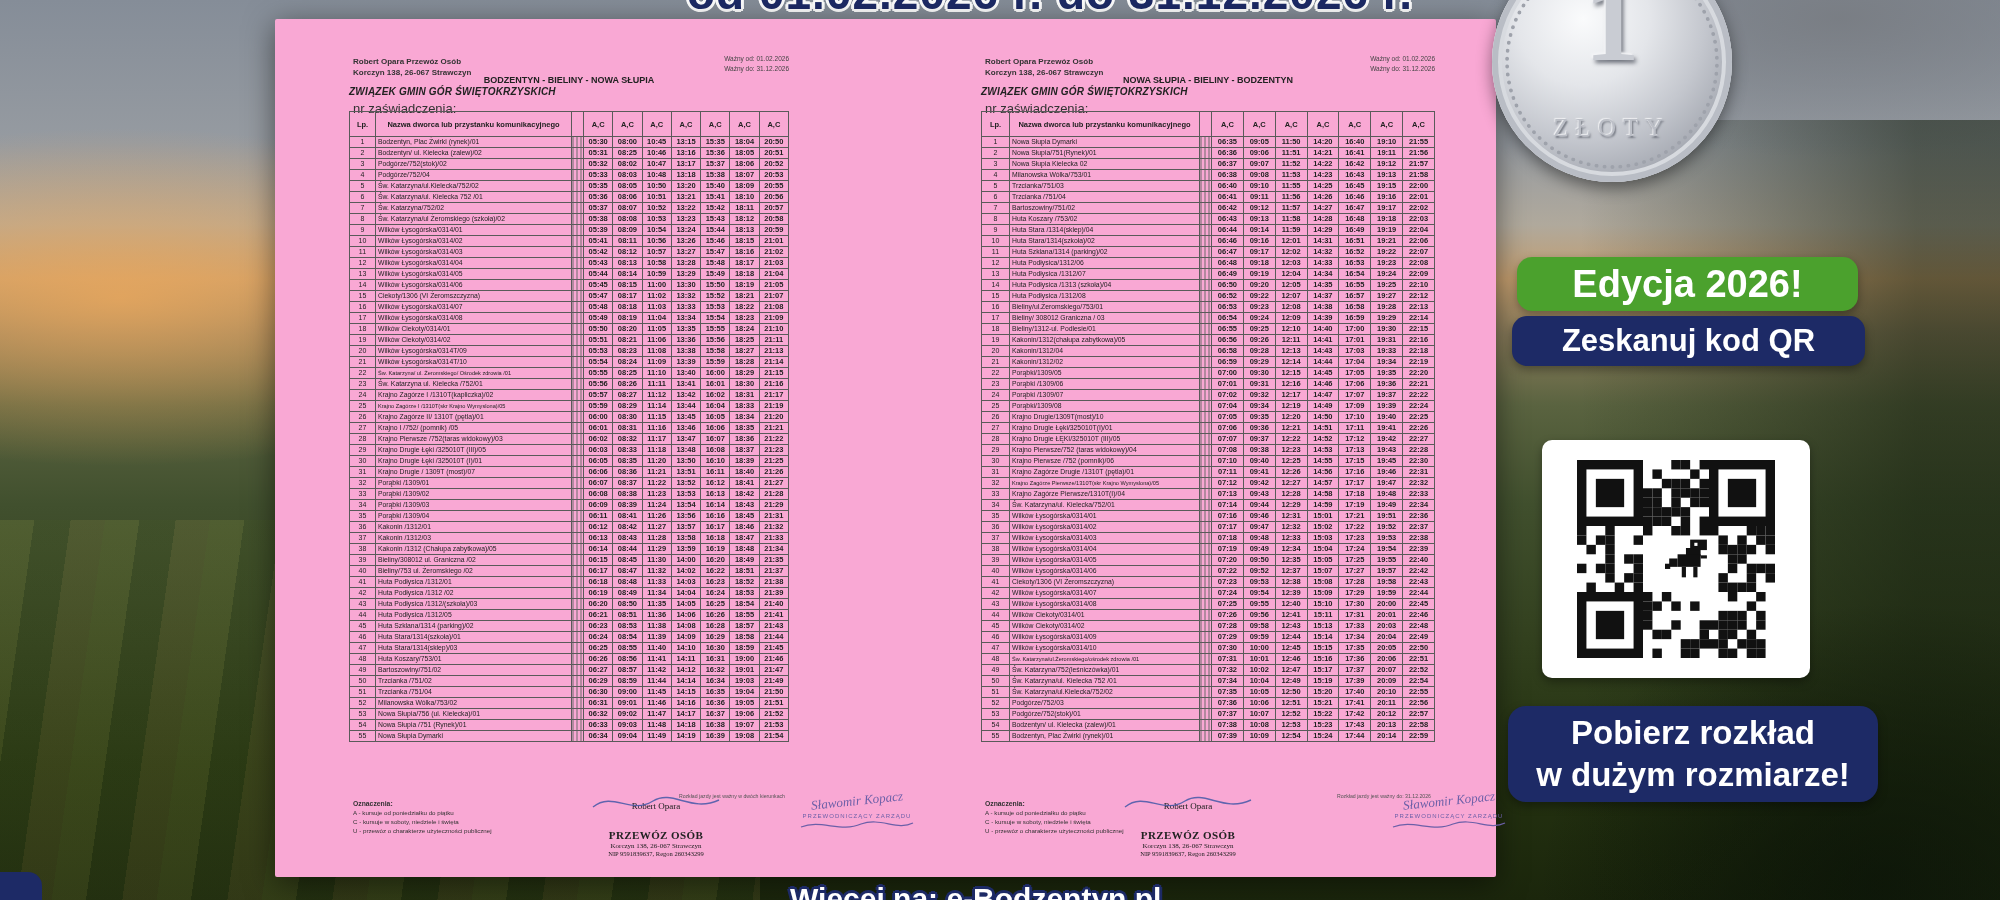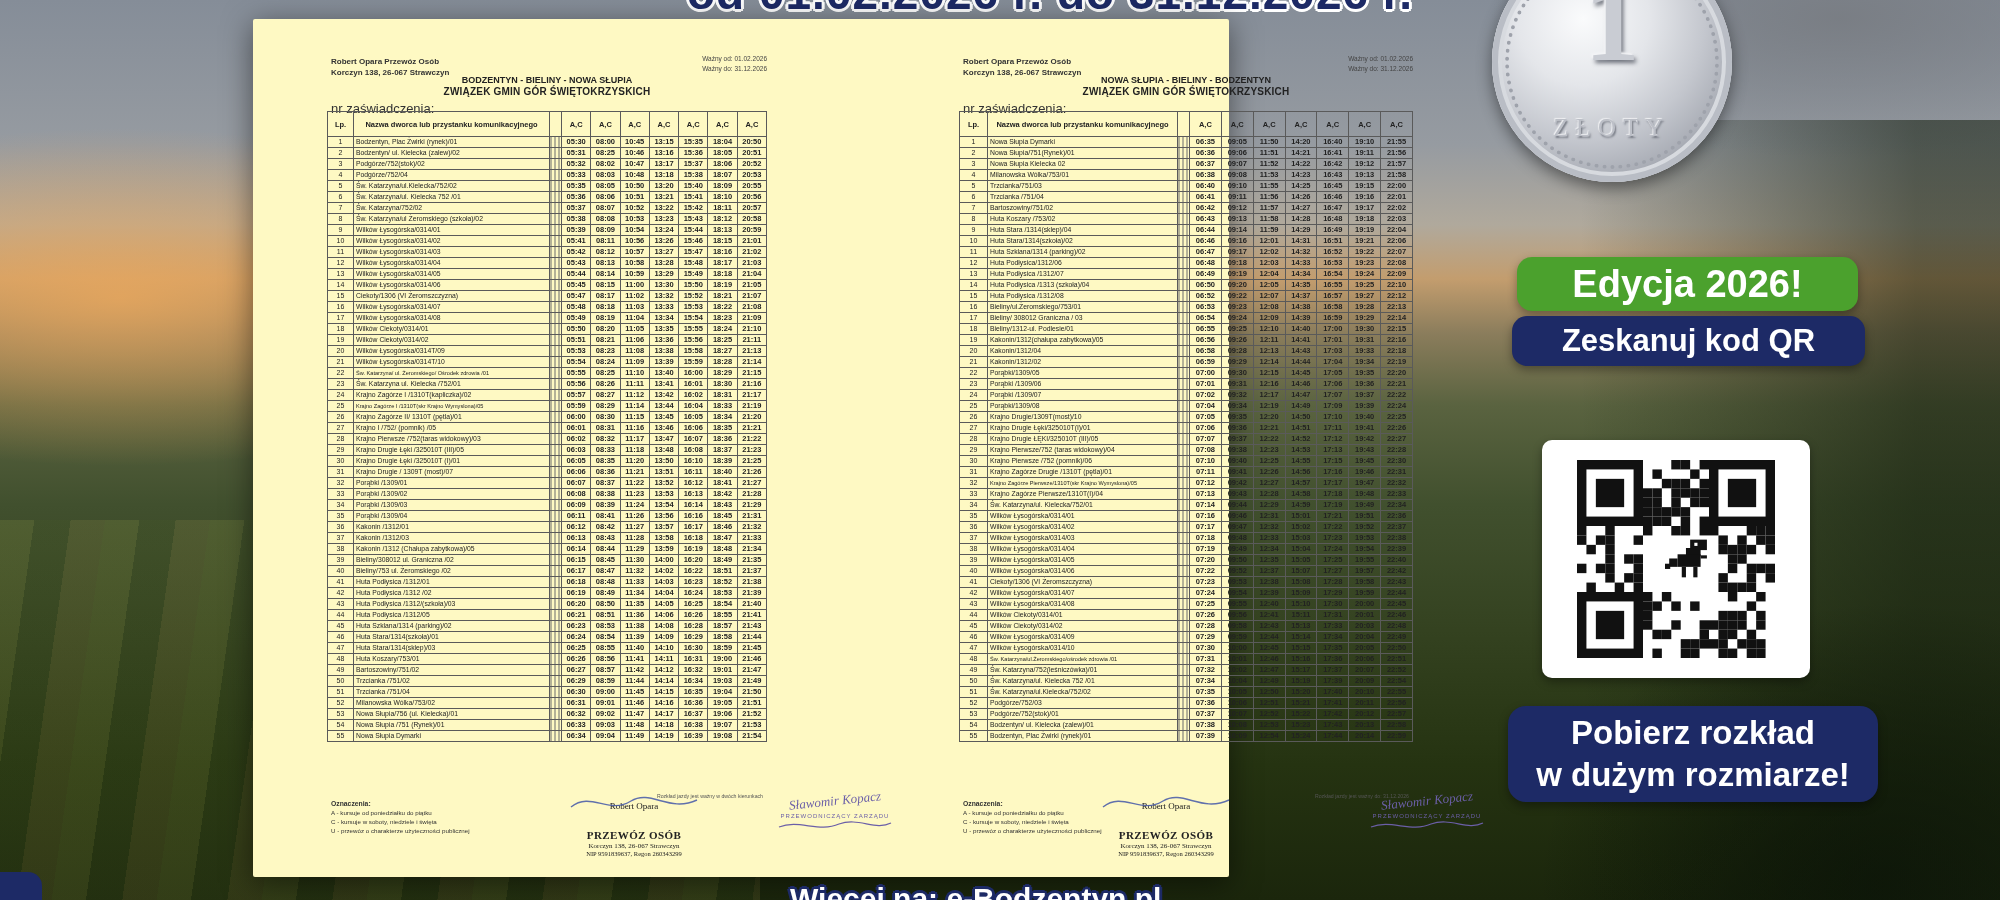--- a/index.html
+++ b/index.html
@@ -27,33 +27,33 @@
     text-shadow:-3px 0 0 #fff,3px 0 0 #fff,0 -3px 0 #fff,0 3px 0 #fff,
       -2px -2px 0 #fff,2px 2px 0 #fff,-2px 2px 0 #fff,2px -2px 0 #fff;}
   .bottom-banner{position:absolute;left:790px;top:882px;width:600px;
     font-size:30px;font-weight:bold;color:#fff;
     text-shadow:-3px 0 0 #1d2a66,3px 0 0 #1d2a66,0 -3px 0 #1d2a66,0 3px 0 #1d2a66,
       -2px -2px 0 #1d2a66,2px 2px 0 #1d2a66,-2px 2px 0 #1d2a66,2px -2px 0 #1d2a66;}
   .corner-blob{position:absolute;left:-16px;top:872px;width:58px;height:48px;
     background:#1d2a66;border-radius:14px;}
 
   
-  .sheet{position:absolute;left:253px;top:19px;width:976px;height:858px;
-    background:#fef9c3;box-shadow:0 6px 30px rgba(0,0,0,.5);border-radius:2px;}
+  .sheet{position:absolute;left:275px;top:19px;width:1221px;height:858px;
+    background:#f9a8d4;box-shadow:0 6px 30px rgba(0,0,0,.5);border-radius:2px;}
 
   .page{position:absolute;top:30px;height:830px;}
   .page-0{left:74px;width:440px;}
   .page-1{left:706px;width:454px;}
 
   .op1{position:absolute;left:4px;top:8px;font-size:8px;font-weight:bold;color:#333;}
   .op2{position:absolute;left:4px;top:19px;font-size:8px;font-weight:bold;color:#333;}
   .vfrom{position:absolute;right:0;top:6px;font-size:6.5px;color:#444;}
   .vto{position:absolute;right:0;top:16px;font-size:6.5px;color:#444;}
   .t1{position:absolute;left:0;top:26px;width:100%;text-align:center;font-size:9px;font-weight:bold;color:#222;}
-  .t2{position:absolute;left:0;top:37px;width:100%;text-align:center;font-size:10px;font-weight:bold;color:#222;letter-spacing:.2px;}
+  .t2{position:absolute;left:0;top:37px;width:100%;text-align:left;font-size:10px;font-weight:bold;color:#222;letter-spacing:.2px;font-style:italic;}
   .cert{position:absolute;left:4px;top:52px;font-size:13px;font-weight:normal;color:#333;}
 
   .tt{position:absolute;left:0;top:62px;width:100%;border-collapse:collapse;table-layout:fixed;}
   .tt th,.tt td{border:1px solid #5a5a5a;padding:0 2px;overflow:hidden;white-space:nowrap;}
   .tt thead th{height:24px;font-size:7.5px;font-weight:bold;text-align:center;color:#222;}
   .tt td{height:10px;line-height:10px;}
   .tt td.lp{font-size:7px;text-align:center;}
   .tt td.nm{font-size:6.8px;text-align:left;}
   .tt td.nm.tiny{font-size:5.6px;}
   .tt td.gap{padding:0;background:repeating-linear-gradient(90deg,#6a6a6a 0 1px,transparent 1px 4px);}

